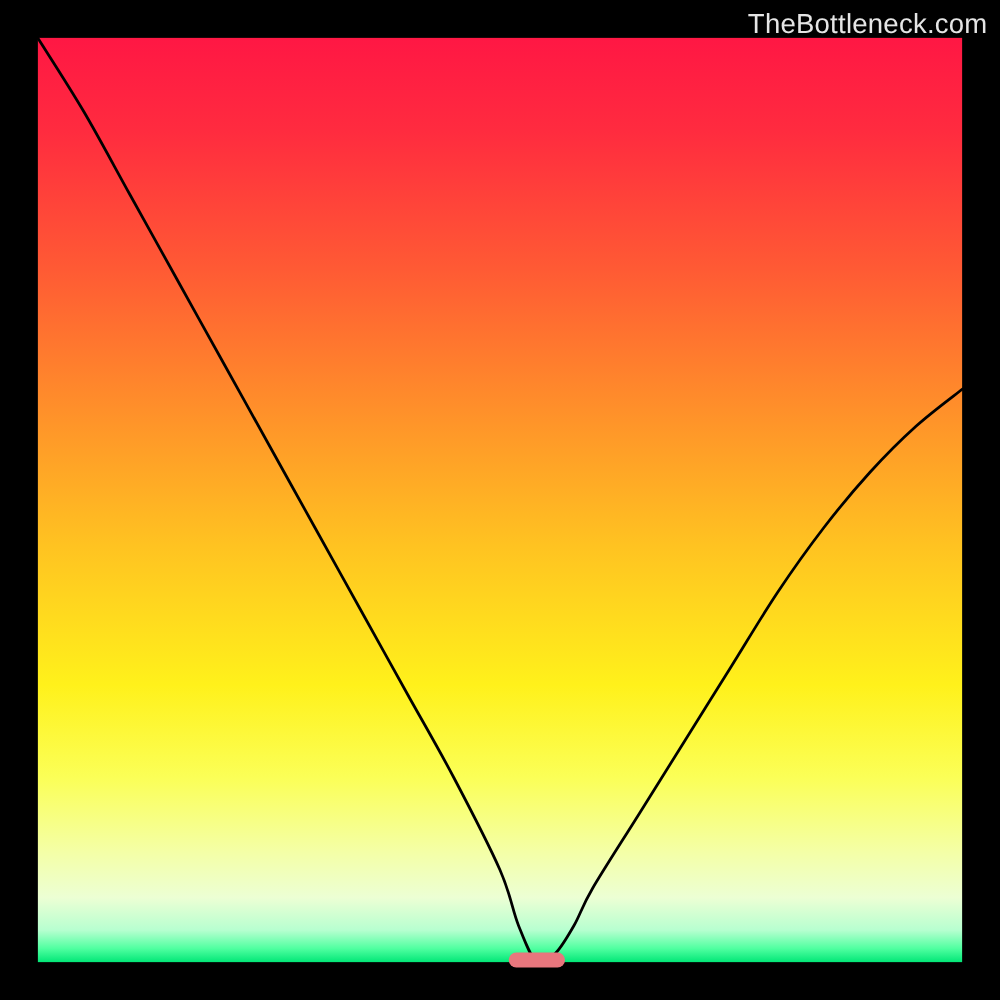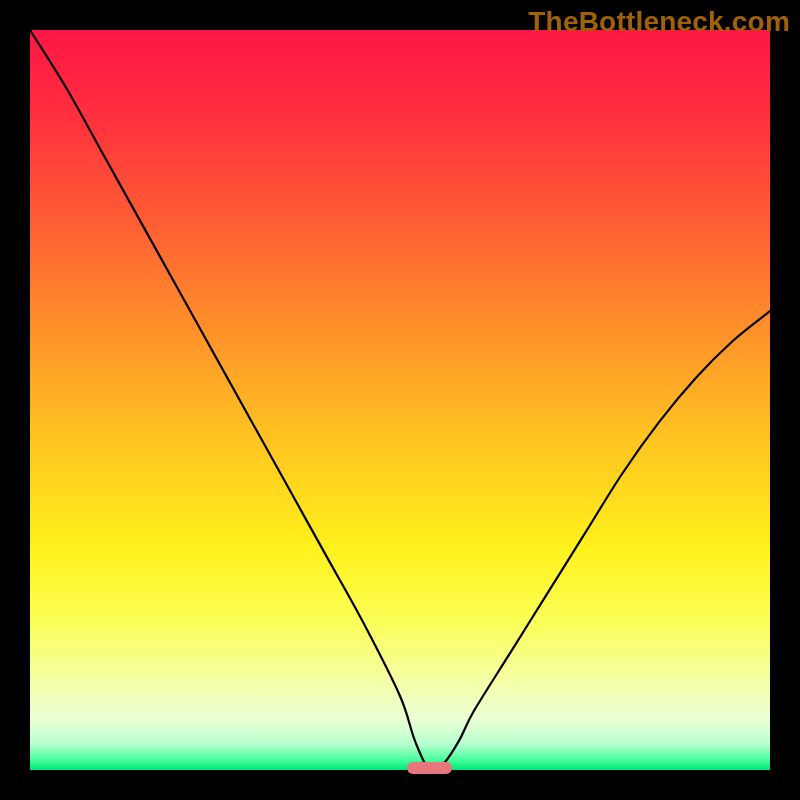--- a/index.html
+++ b/index.html
@@ -26,24 +26,24 @@
     overflow: hidden;
   }
   .gradient-bg {
     position: absolute;
     inset: 0;
   }
   .watermark {
     position: absolute;
     top: 6px;
     right: 10px;
-    color: #a16207;
-    font-size: 28px;
+    color: #e5e5e5;
+    font-size: 22px;
     letter-spacing: 0.2px;
-    font-weight: 700;
+    font-weight: 400;
   }
   .curve-svg {
     position: absolute;
     left: 30px;
     top: 30px;
     width: 740px;
     height: 740px;
     overflow: visible;
   }
   .marker {

